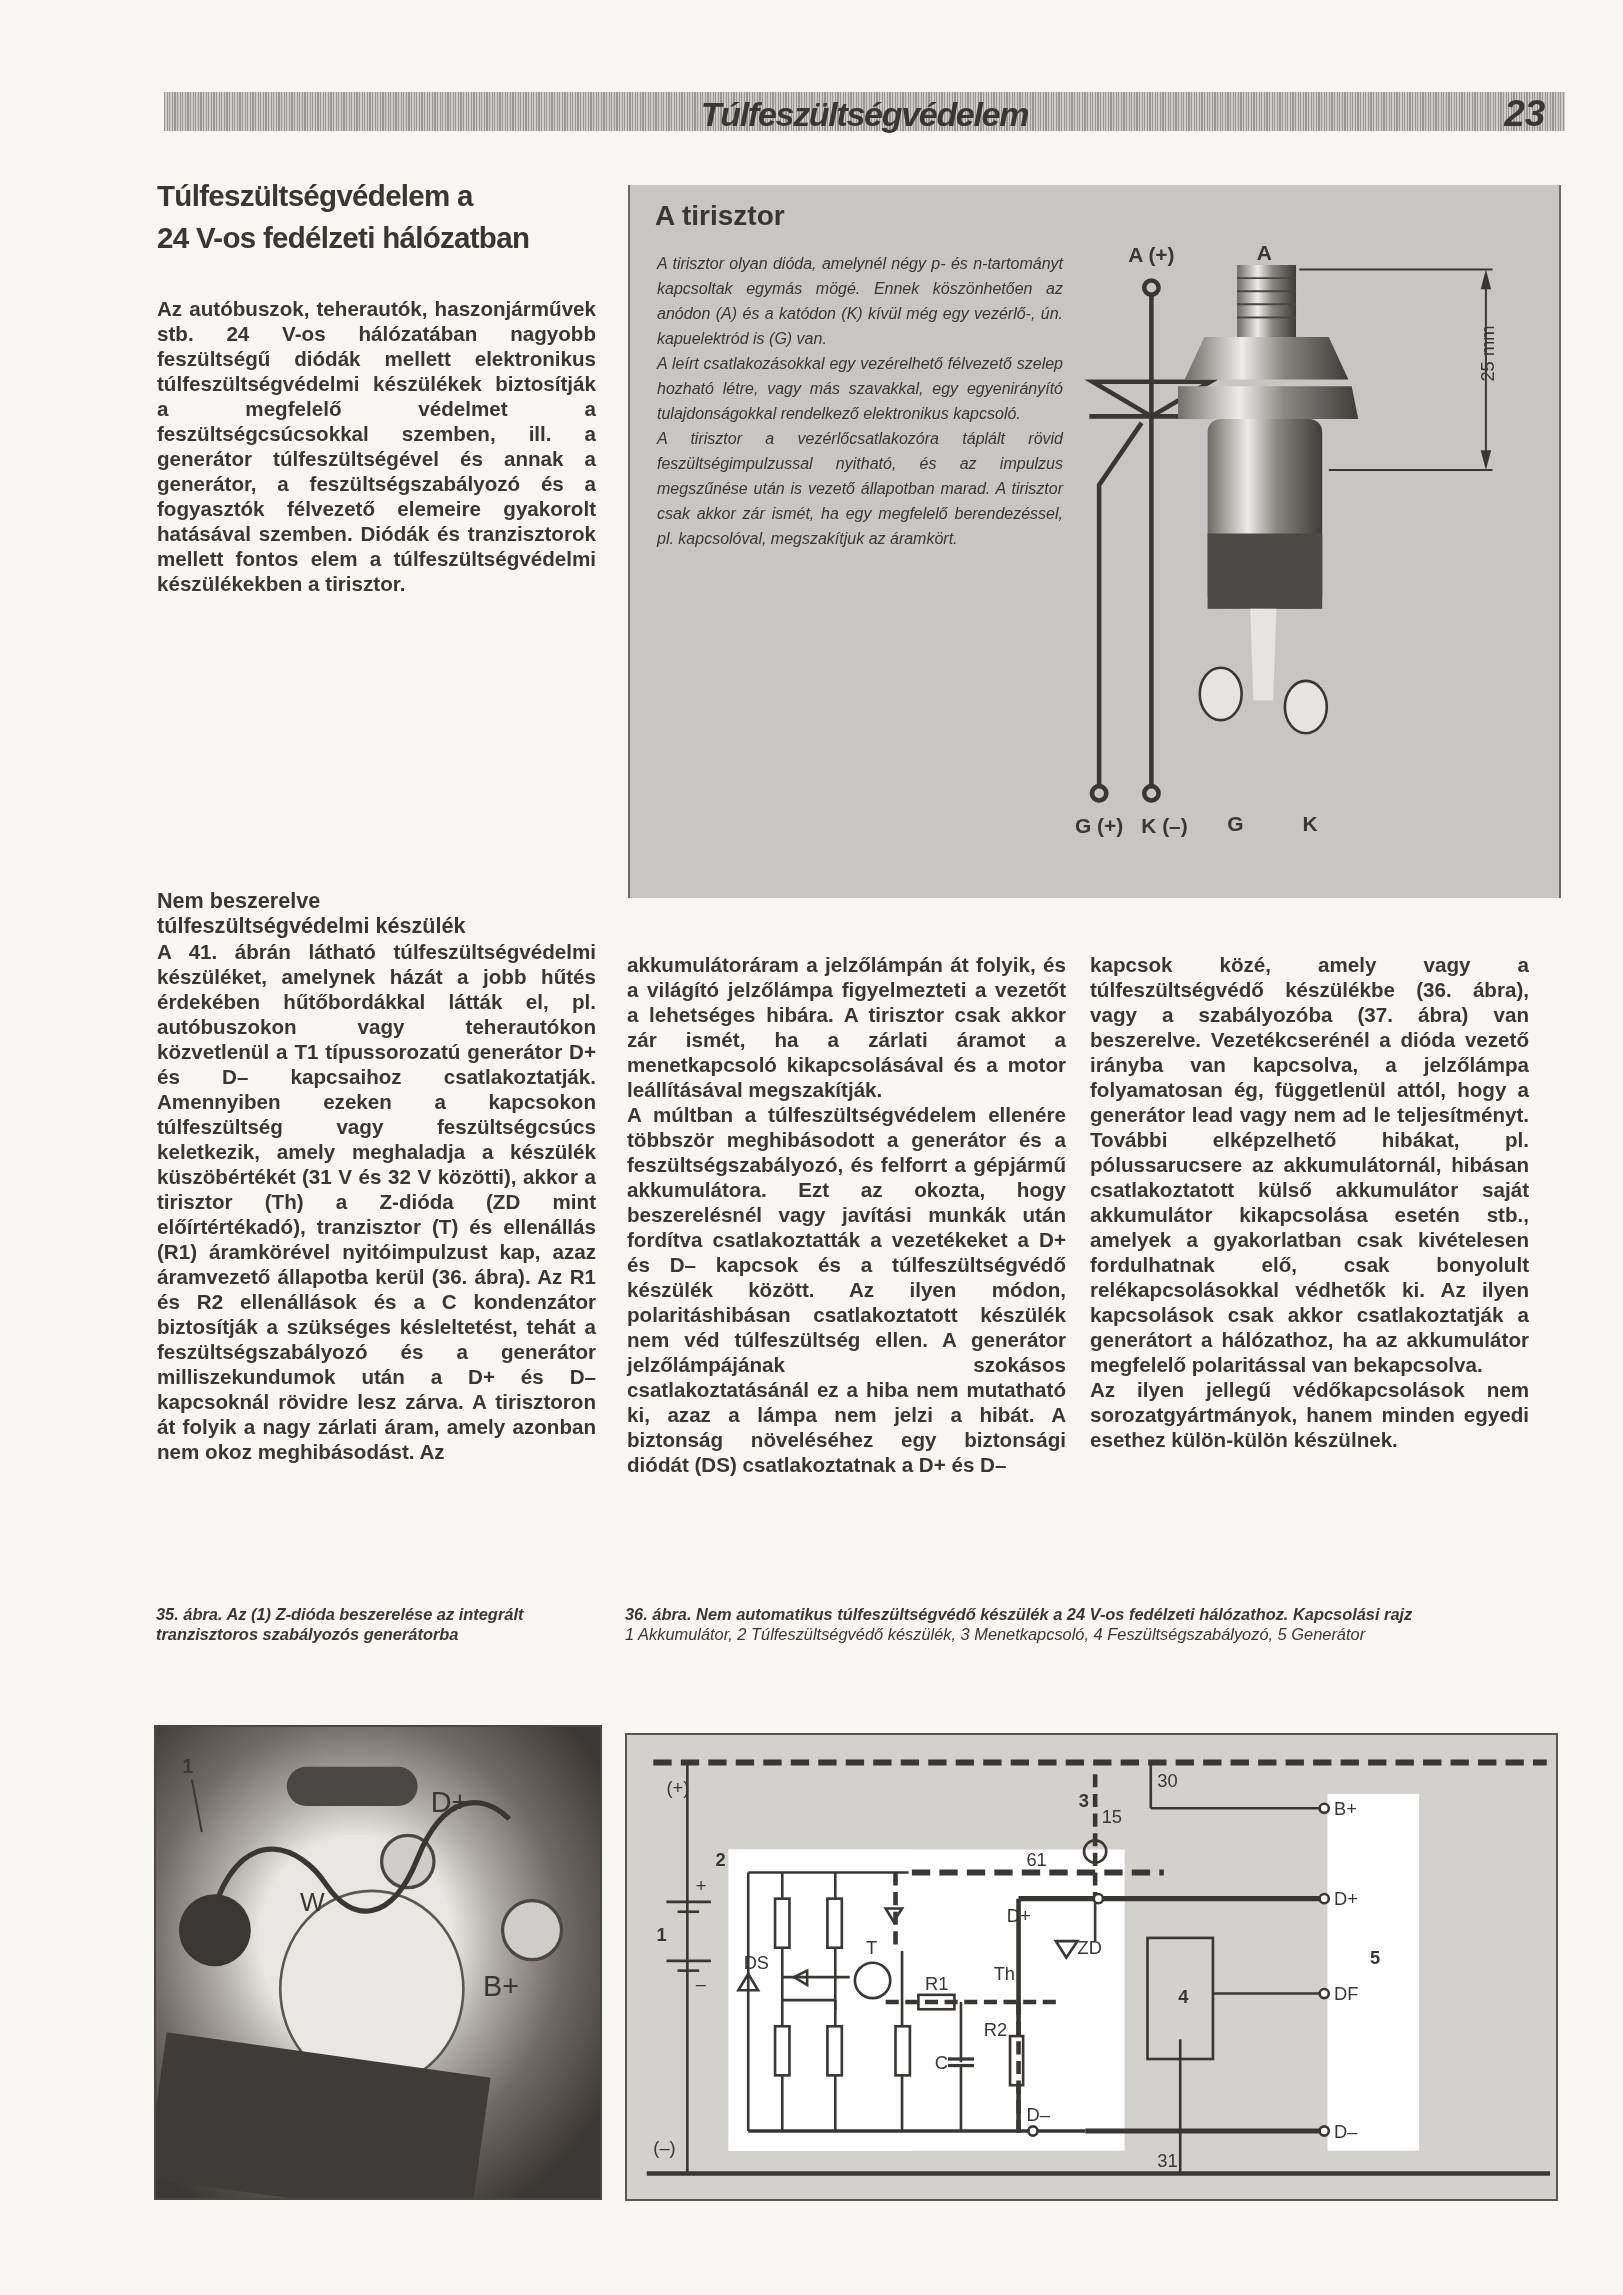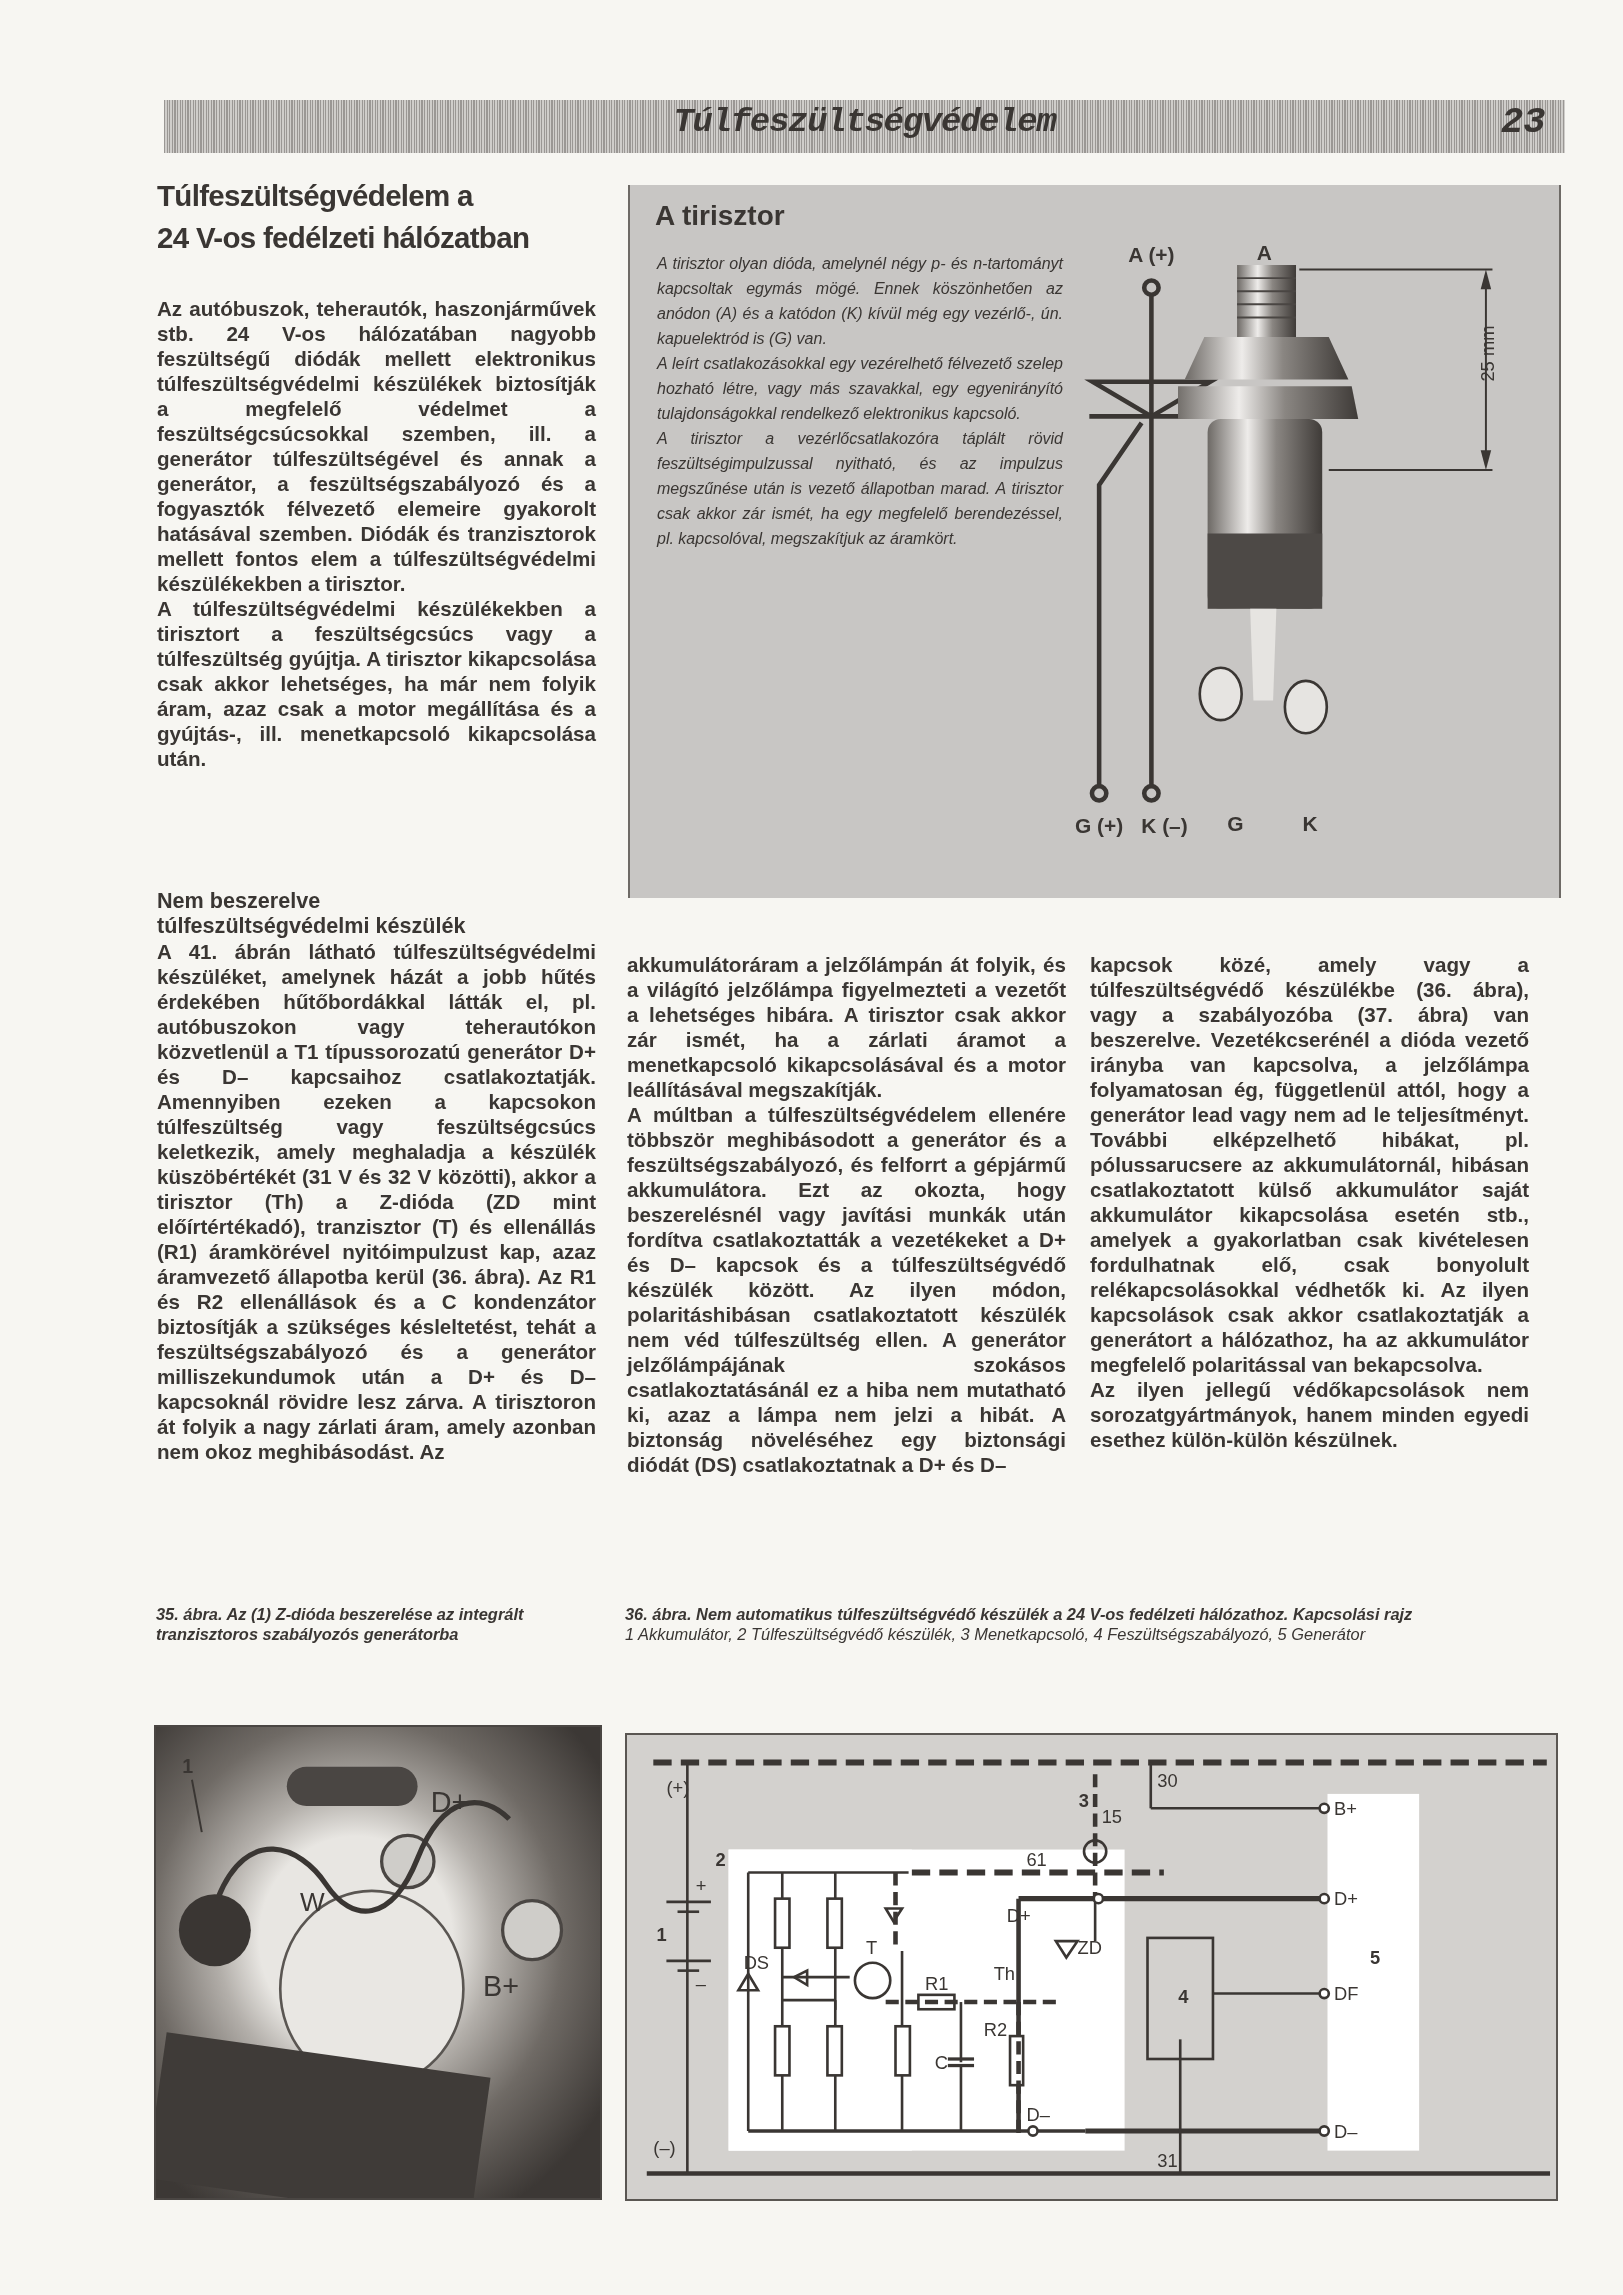--- a/index.html
+++ b/index.html
@@ -1,20 +1,20 @@
 <!DOCTYPE html>
 <html style="font-size:10.5px"><head>
 <meta charset="utf-8">
 <style>
   html,body{margin:0;padding:0;}
   body{width:1623px;height:2295px;background:#f7f6f2;position:relative;overflow:hidden;
        font-family:"Liberation Sans",sans-serif;color:#3a3633;}
   .abs{position:absolute;}
-  .header-band{left:164px;top:100px;width:1401px;height:53px;
-     background:repeating-linear-gradient(90deg,#9a9794 0 1.3px,#cfcdca 1.3px 2.6px);font-family:Liberation Mono, monospace;}
+  .header-band{left:164px;top:92px;width:1401px;height:39px;
+     background:repeating-linear-gradient(90deg,#9a9794 0 1.3px,#cfcdca 1.3px 2.6px);}
   .running-title{left:0;width:100%;top:2.6px;text-align:center;font-size:34px;font-style:italic;font-weight:bold;
      color:#3a3633;letter-spacing:-1.3px;}
   .page-number{right:19.6px;top:1.3px;font-size:37px;font-weight:bold;font-style:italic;color:#3a3633;}
   .h1{left:157px;top:175px;width:458px;font-size:29.5px;font-weight:bold;line-height:42px;letter-spacing:-0.7px;}
   .para{font-size:20.6px;line-height:25px;text-align:justify;}
   .para p{margin:0;font-weight:bold;}
   .col1a{left:157px;top:296px;width:439px;}
   .h2{left:157px;top:888px;width:445px;font-size:21.6px;font-weight:bold;line-height:25px;}
   .col1b{left:157px;top:939px;width:439px;}
   .col2{left:627px;top:952px;width:439px;}
@@ -41,21 +41,20 @@
   <div class="abs page-number">23</div>
 </div>
 
 <div class="abs h1">
   <div>Túlfeszültségvédelem a</div>
   <div>24 V-os fedélzeti hálózatban</div>
 </div>
 
 <div class="abs para col1a">
   <p>Az autóbuszok, teherautók, haszonjárművek stb. 24 V-os hálózatában nagyobb feszültségű diódák mellett elektronikus túlfeszültségvédelmi készülékek biztosítják a megfelelő védelmet a feszültségcsúcsokkal szemben, ill. a generátor túlfeszültségével és annak a generátor, a feszültségszabályozó és a fogyasztók félvezető elemeire gyakorolt hatásával szemben. Diódák és tranzisztorok mellett fontos elem a túlfeszültségvédelmi készülékekben a tirisztor.</p>
-  <p>A túlfeszültségvédelmi készülékekben a tirisztort a feszültségcsúcs vagy a túlfeszültség gyújtja. A tirisztor kikapcsolása csak akkor lehetséges, ha már nem folyik áram, azaz csak a motor megállítása és a gyújtás-, ill. menetkapcsoló kikapcsolása után.</p>
 </div>
 
 <div class="abs box"></div>
 <div class="abs box-title">A tirisztor</div>
 <div class="abs box-text">
   <p>A tirisztor olyan dióda, amelynél négy p- és n-tartományt kapcsoltak egymás mögé. Ennek köszönhetően az anódon (A) és a katódon (K) kívül még egy vezérlő-, ún. kapuelektród is (G) van.</p>
   <p>A leírt csatlakozásokkal egy vezérelhető félvezető szelep hozható létre, vagy más szavakkal, egy egyenirányító tulajdonságokkal rendelkező elektronikus kapcsoló.</p>
   <p>A tirisztor a vezérlőcsatlakozóra táplált rövid feszültségimpulzussal nyitható, és az impulzus megszűnése után is vezető állapotban marad. A tirisztor csak akkor zár ismét, ha egy megfelelő berendezéssel, pl. kapcsolóval, megszakítjuk az áramkört.</p>
 </div>
 

